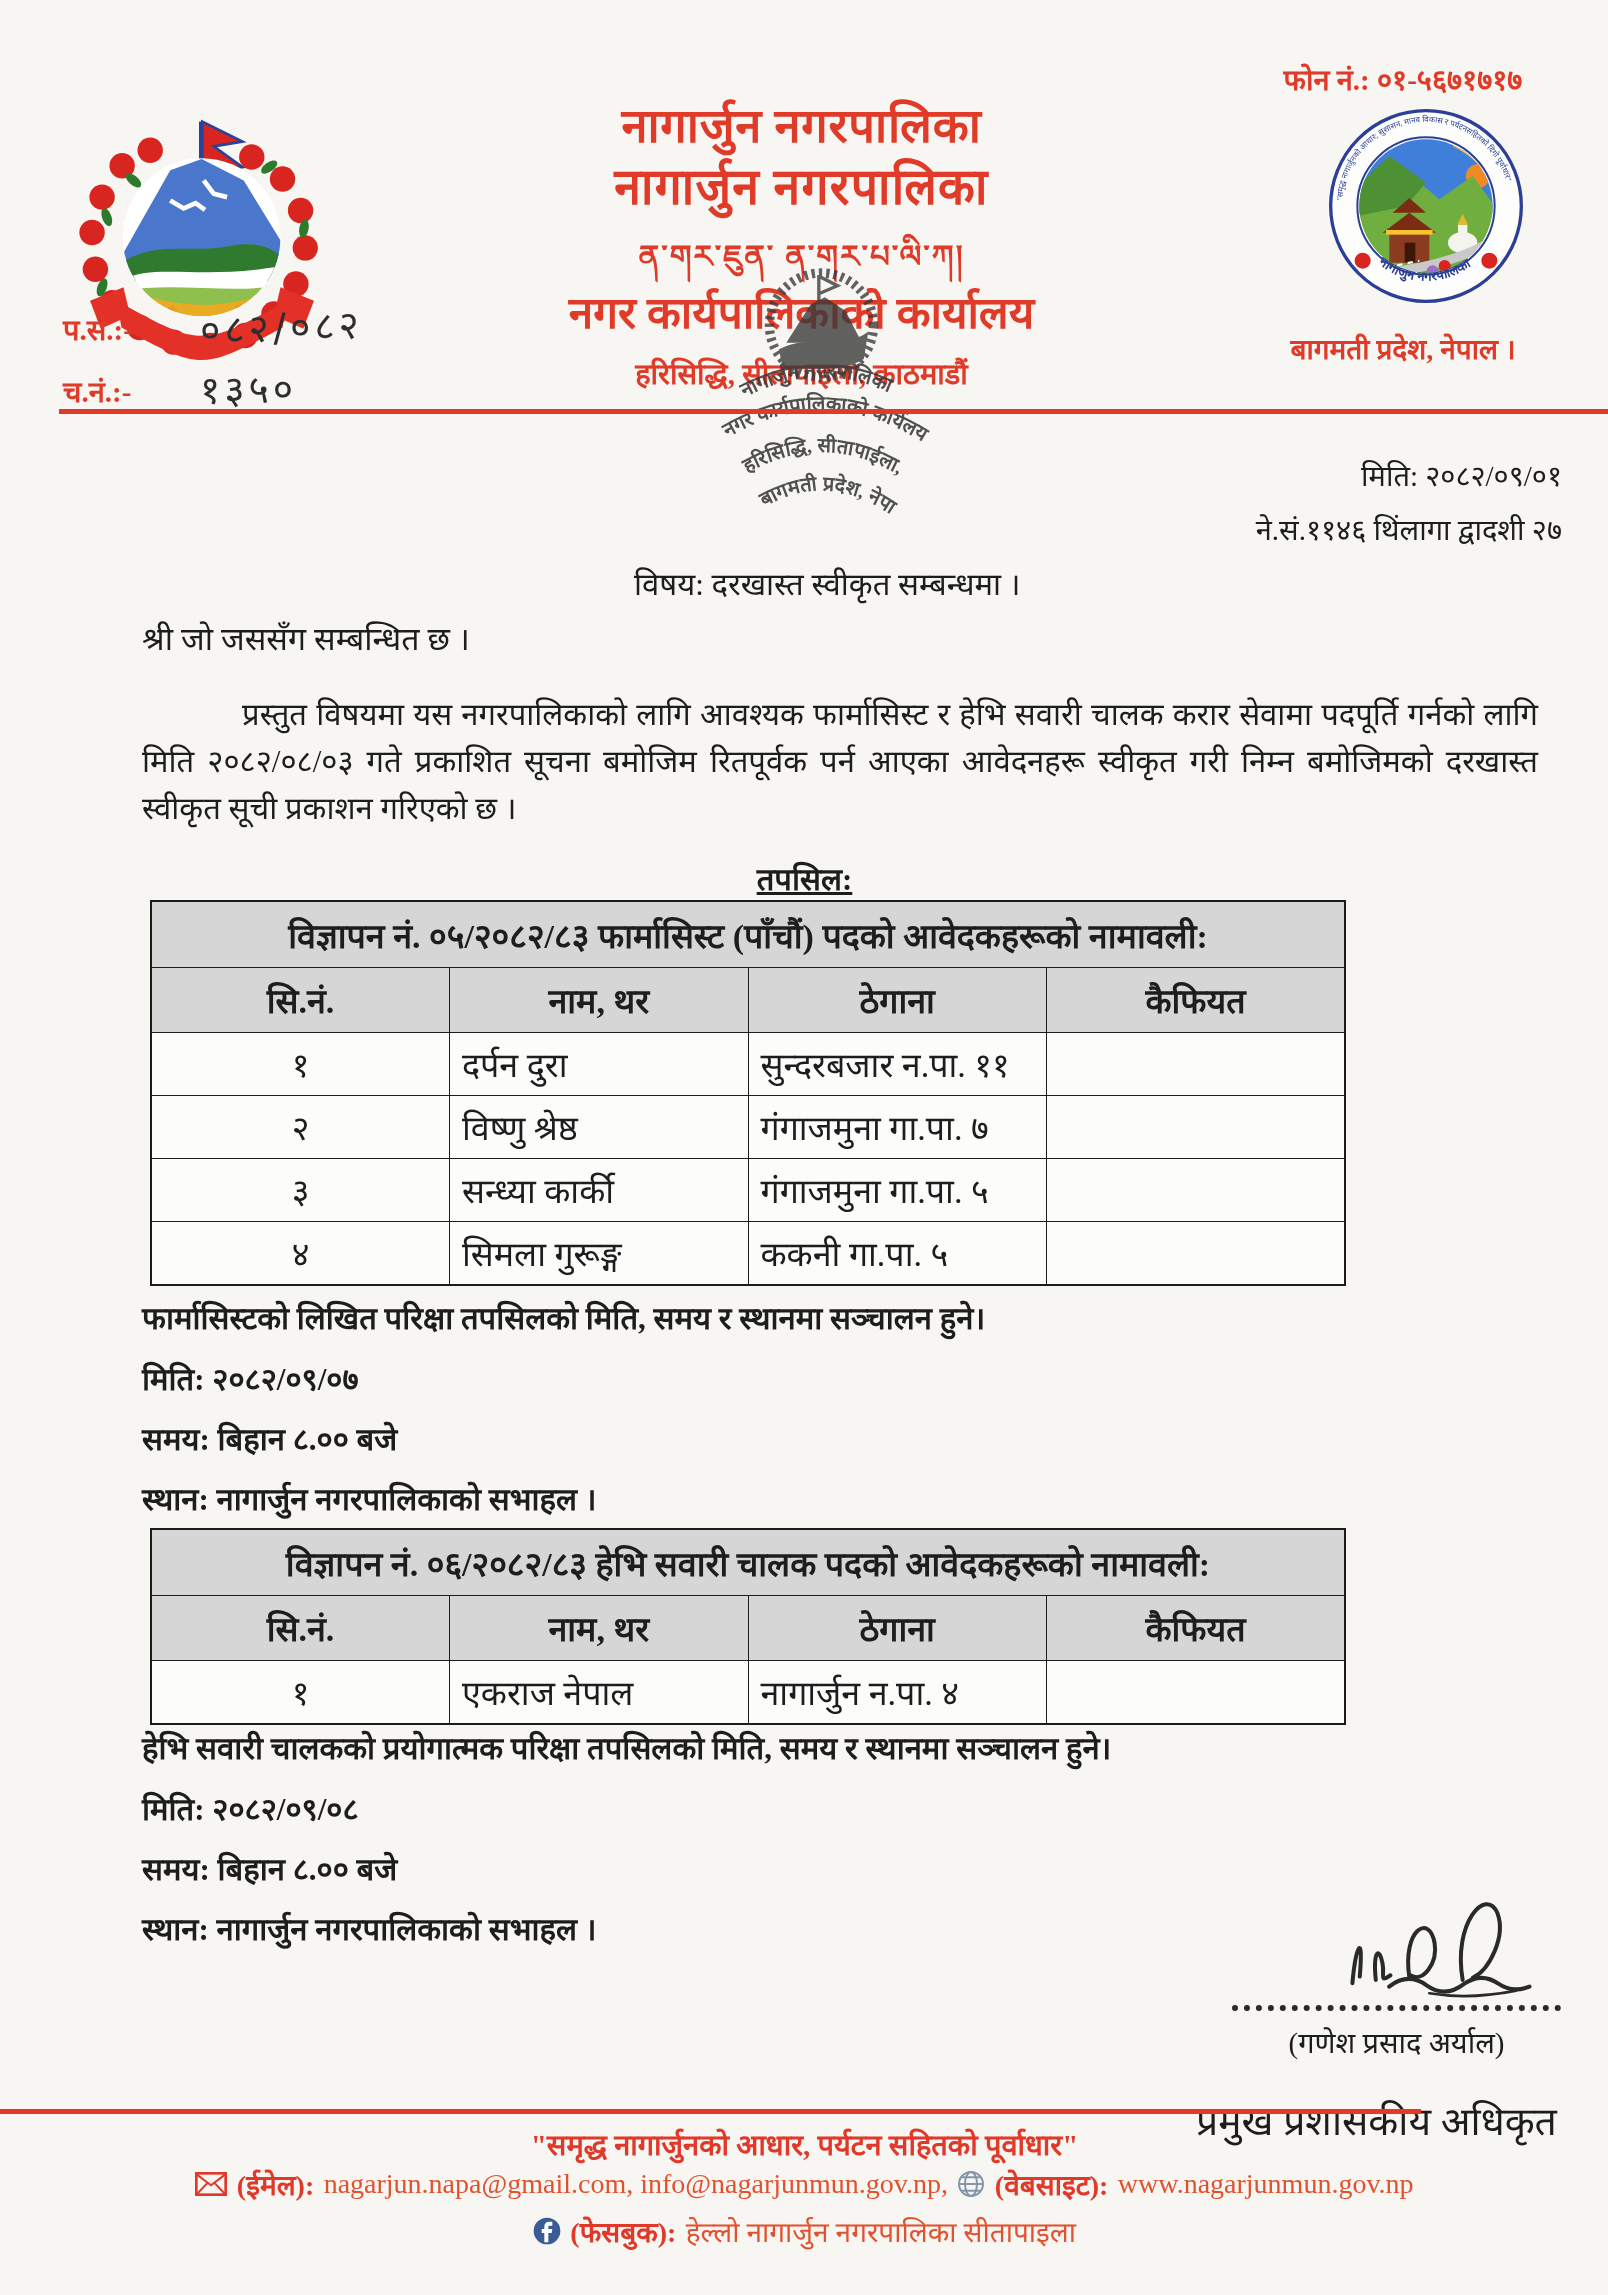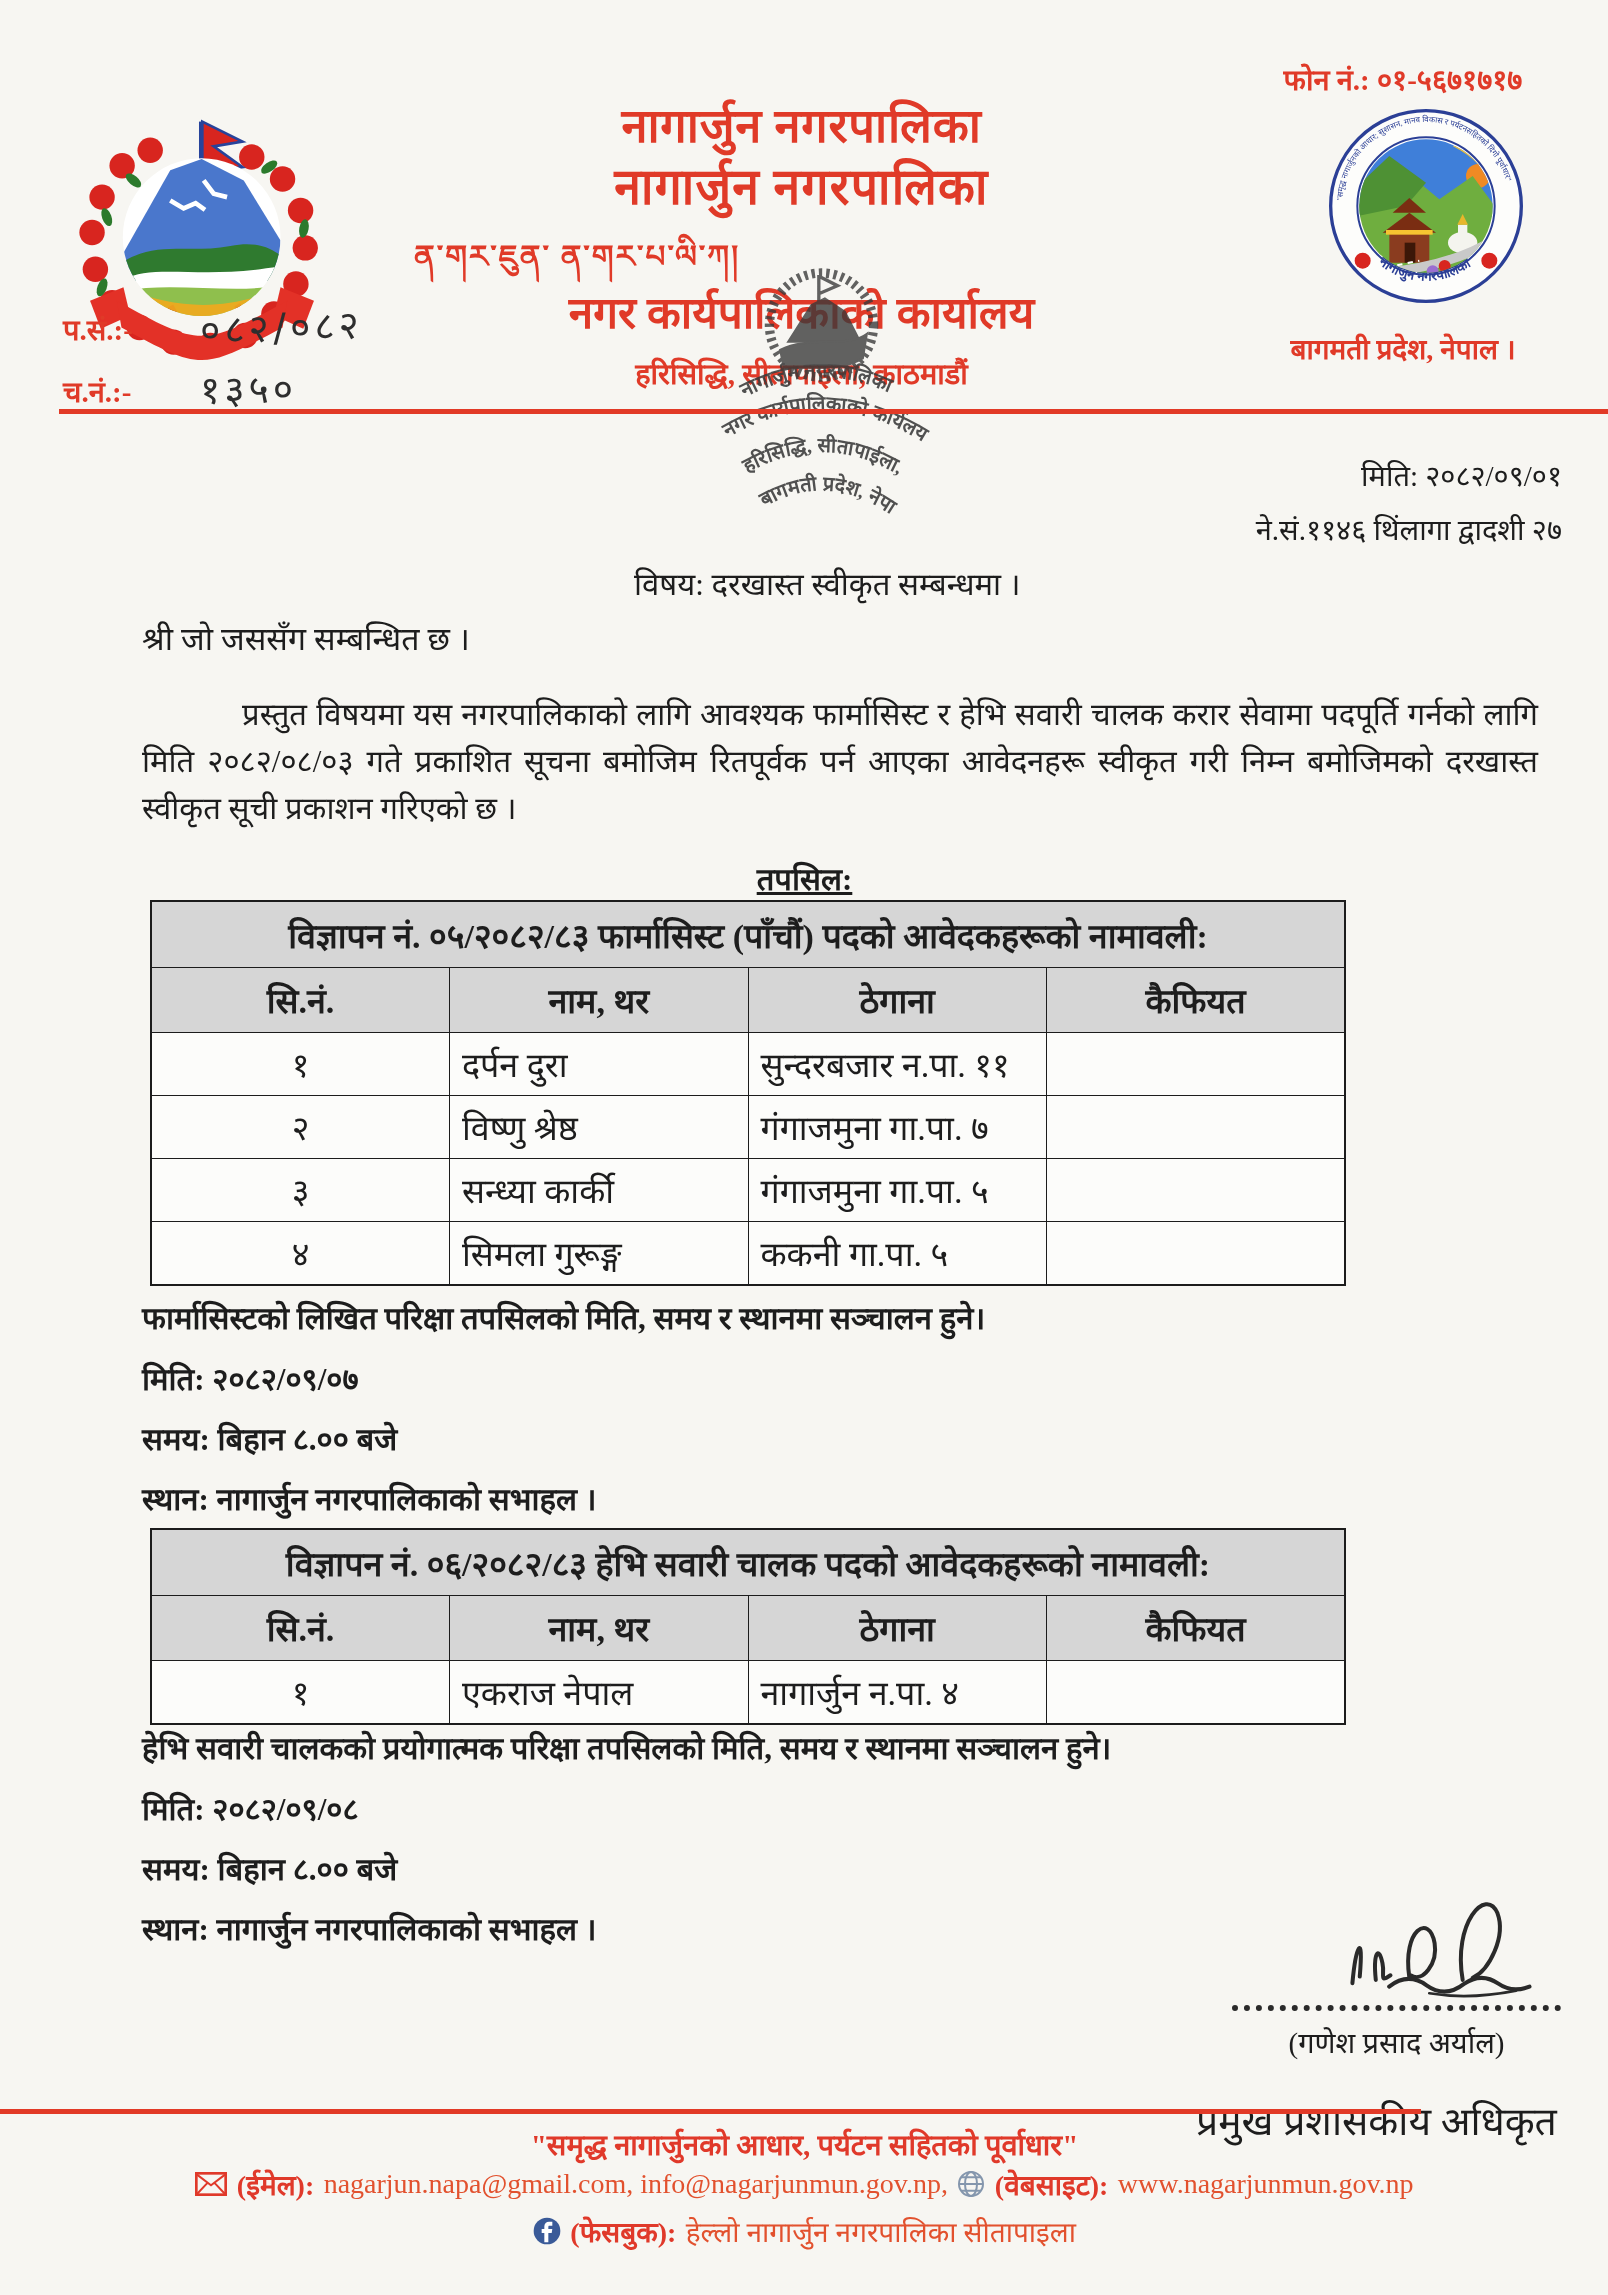--- a/index.html
+++ b/index.html
@@ -7,21 +7,21 @@
     position:relative; width:1609px; height:2295px;
     background:#f7f6f2;
     font-family:"Liberation Serif","DejaVu Serif",serif;
     color:#1d1d1d; overflow:hidden;
   }
   .abs{position:absolute;}
 
   
   .hdr-line1{left:414px;top:92px;width:775px;font-size:47px;font-weight:bold;color:#e03a28;text-align:center;letter-spacing:0.7px;}
   .hdr-line2{left:414px;top:152px;width:775px;font-size:48px;font-weight:bold;color:#e03a28;text-align:center;transform:scaleY(1.05);letter-spacing:1.3px;}
-  .hdr-line3{left:414px;top:222px;width:775px;font-size:31px;font-weight:bold;color:#e03a28;letter-spacing:2px;}
+  .hdr-line3{left:414px;top:222px;width:775px;font-size:31px;font-weight:bold;color:#e03a28;text-align:center;letter-spacing:2px;}
   .hdr-line4{left:374px;top:281px;width:855px;font-size:44px;font-weight:bold;color:#e03a28;text-align:center;}
   .hdr-line5{left:414px;top:353px;width:775px;font-size:29px;font-weight:bold;color:#e03a28;text-align:center;}
   .phone{left:1236px;top:59px;width:334px;font-size:29px;font-weight:bold;color:#e03a28;text-align:center;}
   .province{left:1236px;top:329px;width:334px;font-size:28px;font-weight:bold;color:#e03a28;text-align:center;}
   .ref-label{left:63px;top:309px;font-size:29px;font-weight:bold;color:#e03a28;}
   .disp-label{left:63px;top:371px;font-size:29px;font-weight:bold;color:#e03a28;}
   .handwrit{font-family:"DejaVu Sans",sans-serif;color:#2e2e2e;font-size:39px;letter-spacing:4px;}
   .ref-value{left:200px;top:299px;transform:rotate(-2deg);}
   .disp-value{left:200px;top:361px;transform:rotate(-1deg);}
   .rule{background:#e23a27;height:5.3px;}

